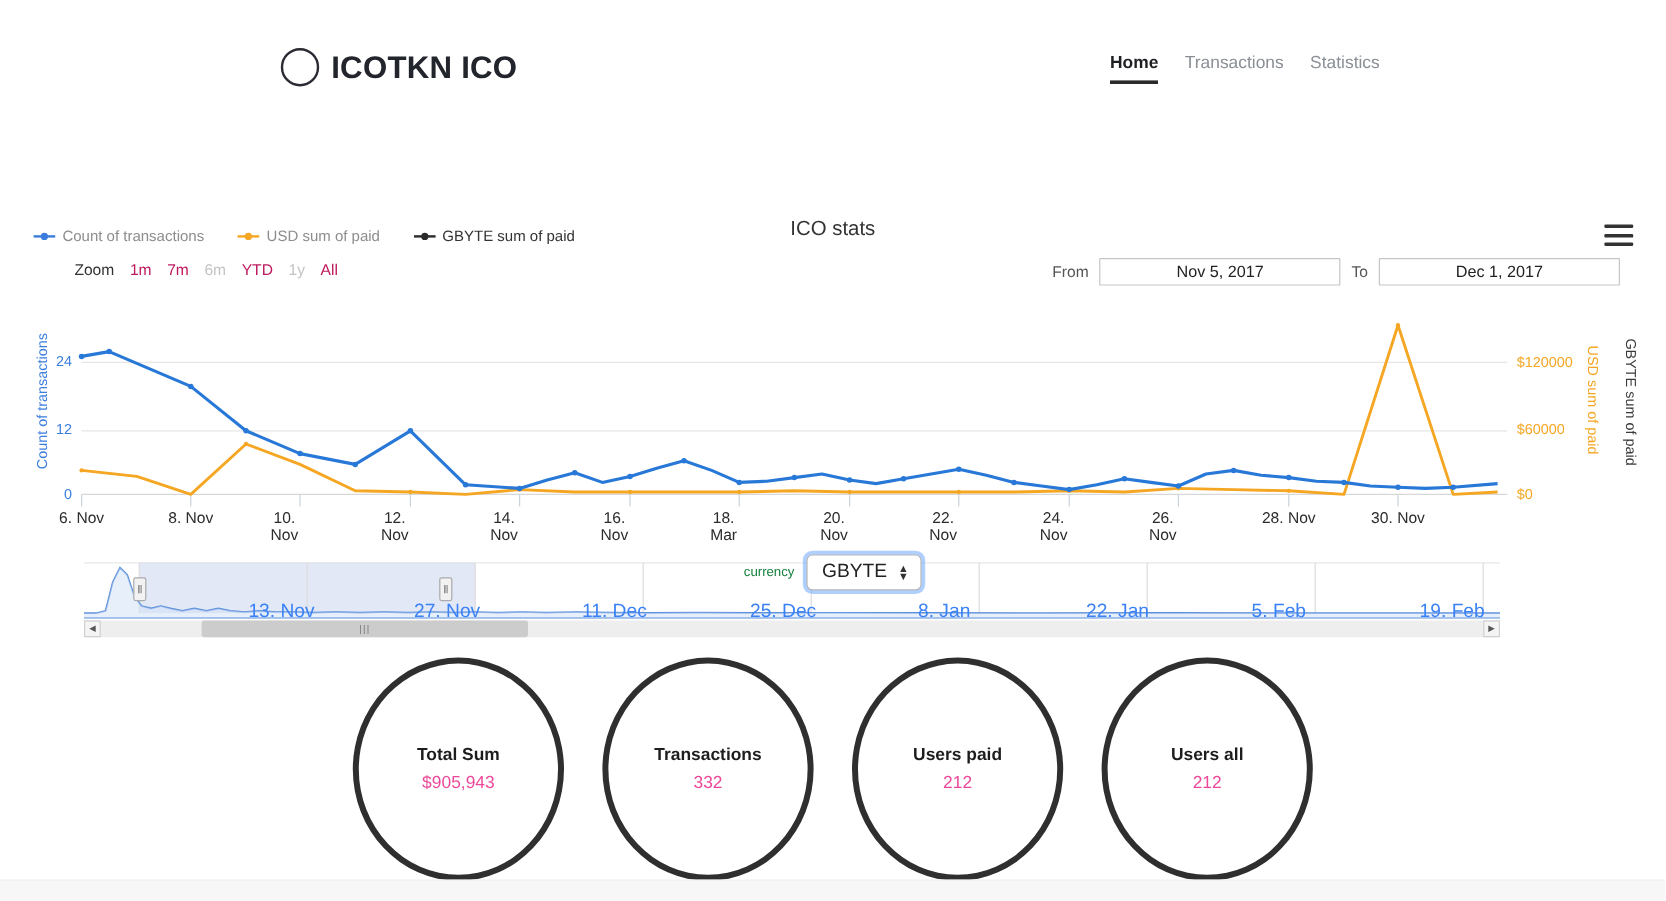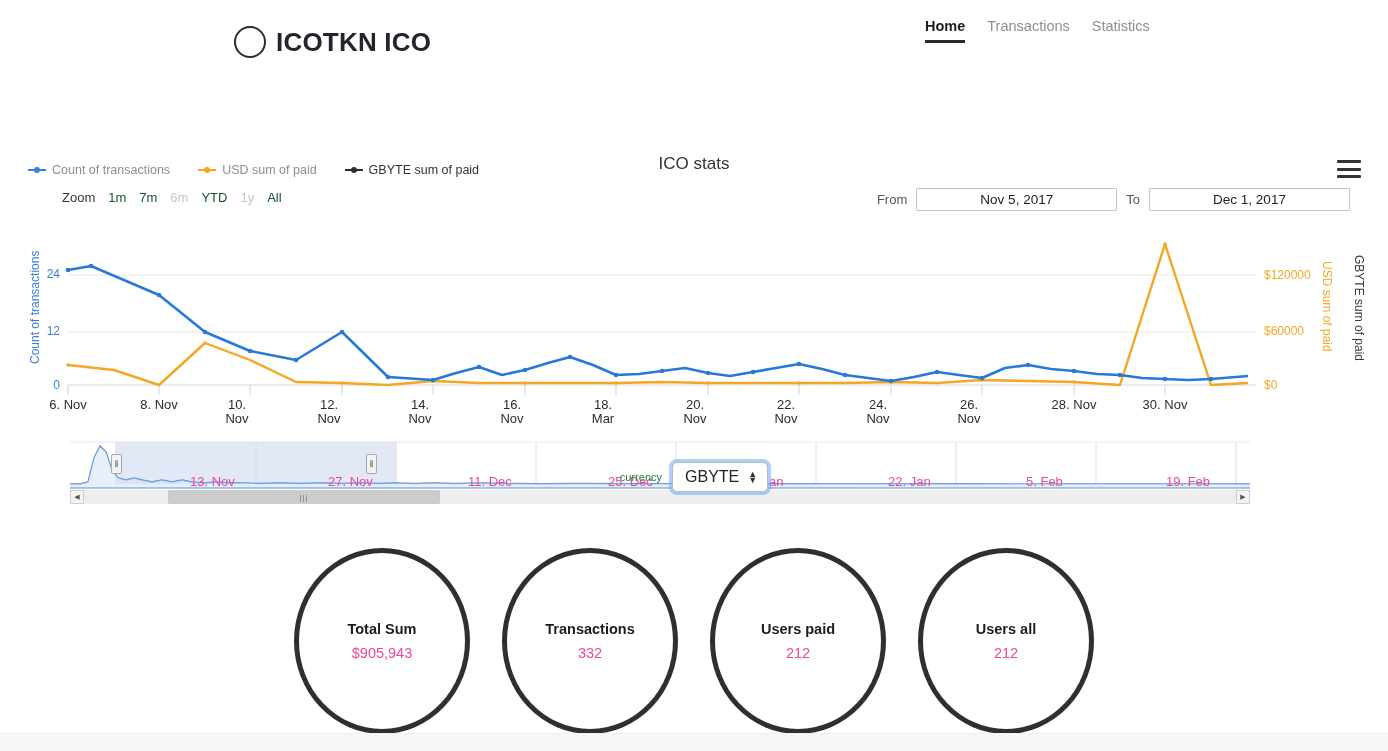--- a/index.html
+++ b/index.html
@@ -10,23 +10,24 @@
     font-family: "Liberation Sans", sans-serif;
     color: #333;
     overflow: hidden;
     position: relative;
   }
 
   
   .header {
     height: 58px;
     display: flex;
-    align-items: flex-end;
+    align-items: center;
     padding: 0 0 0 0;
     position: relative;
+    margin-top: 27px;
   }
   .brand {
     display: flex;
     align-items: center;
     margin-left: 234px;
     gap: 10px;
   }
   .brand-circle {
     width: 32px; height: 32px;
     border: 2px solid #2b2b33;
@@ -96,21 +97,21 @@
   .menu-icon span { display: block; height: 3px; background: #333; border-radius: 1px; }
 
   .rangebar {
     position: absolute;
     left: 62px; right: 30px; top: 132px;
     height: 26px;
     font-size: 13px;
   }
   .zoom-group { position: absolute; left: 0; top: 0; display: flex; align-items: baseline; gap: 13px; }
   .zoom-label { color: #333; }
-  .zoom-btn { color: #14532d; cursor: pointer; }
+  .zoom-btn { color: #be185d; cursor: pointer; }
   .zoom-btn.disabled { color: #c4c4c4; cursor: default; }
 
   .daterange { position: absolute; right: 8px; top: -2px; display: flex; align-items: center; gap: 9px; }
   .dr-label { color: #555; font-size: 13px; }
   .dr-input {
     border: 1px solid #c5c5c5;
     background: #fff;
     padding: 3px 11px;
     font-size: 13.5px;
     color: #222;
@@ -143,21 +144,21 @@
     text-align: center;
     width: 56px;
     line-height: 14px;
   }
 
   svg.plot { position: absolute; left: 0; top: 0; }
 
   
   .navigator { position: absolute; left: 70px; top: 378px; width: 1180px; height: 70px; }
   .nav-svg { position: absolute; left: 0; top: 0; }
-  .nav-label { position: absolute; font-size: 13px; color: #ec4899; top: 38px; }
+  .nav-label { position: absolute; font-size: 16px; color: #3b82f6; top: 38px; margin-left: 17px; }
   .nav-handle {
     position: absolute;
     width: 11px; height: 20px;
     background: #f2f2f2;
     border: 1px solid #aaa;
     border-radius: 2px;
     top: 18px;
     cursor: ew-resize;
     display: flex; align-items: center; justify-content: center;
     font-size: 9px; color: #666; line-height: 1;

